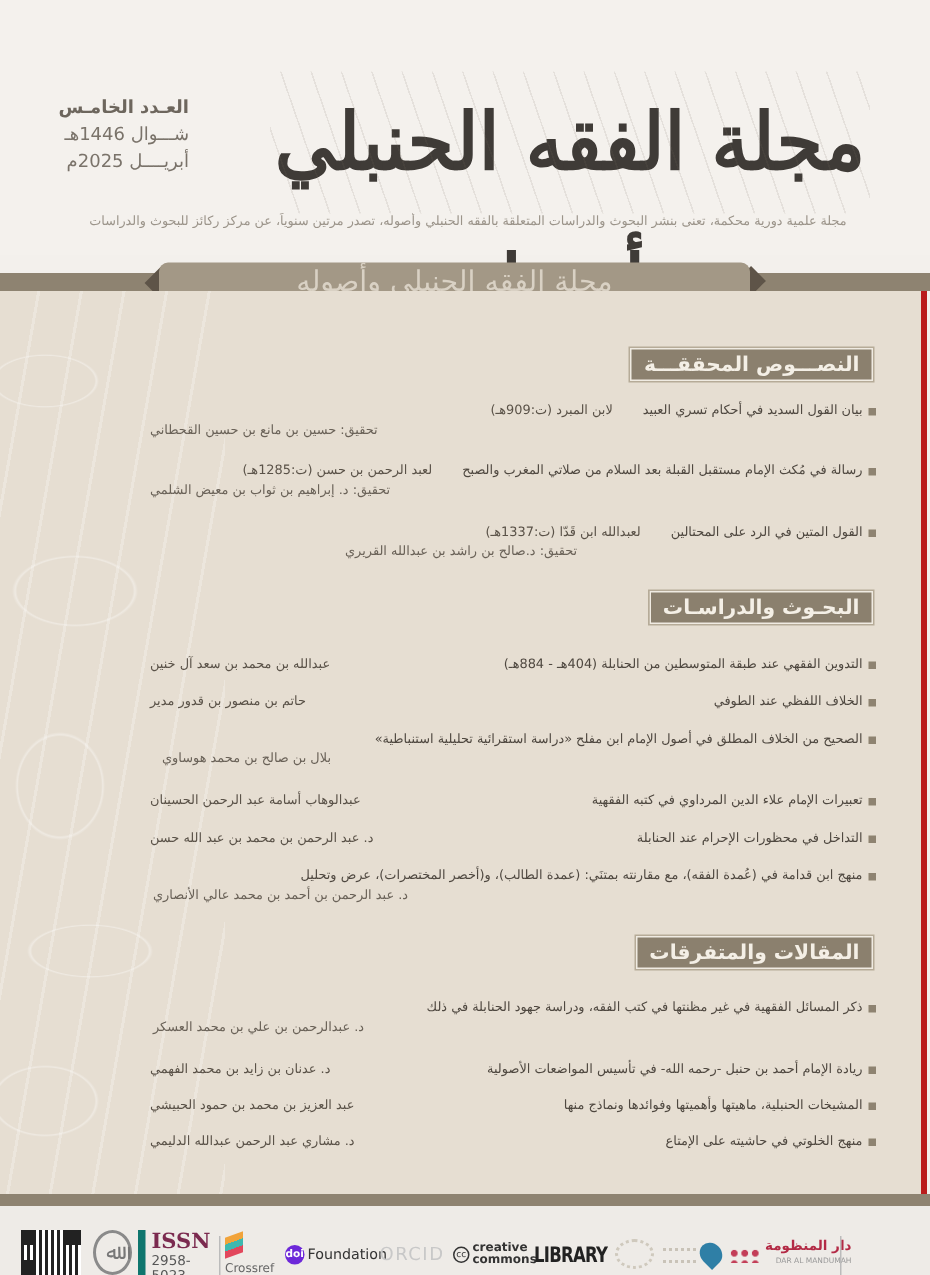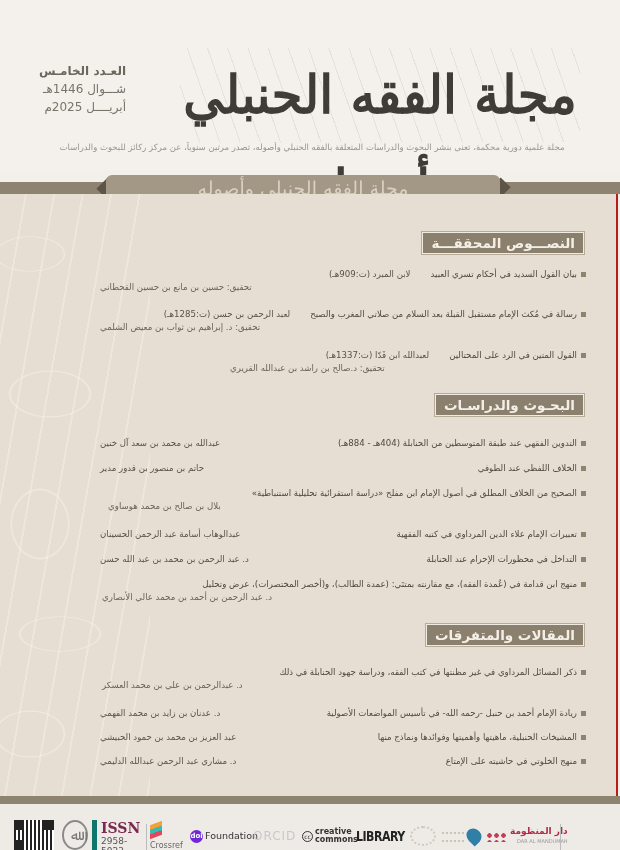--- a/index.html
+++ b/index.html
@@ -48,21 +48,21 @@
     color: #d9d1c4; font-family: "DejaVu Serif", serif; font-size: 19px; line-height: 26px;
     text-align: center; direction: rtl; letter-spacing: 2px; overflow: hidden; white-space: nowrap;
   }
   .band-knob { position: absolute; top: 180px; width: 14px; height: 16px; background: #5e5448; transform: rotate(45deg); }
   .band-knob.left { left: 100px; }
   .band-knob.right { left: 493px; }
 
   
   .content {
     position: absolute; left: 0; top: 194px; width: 618px; height: 602px;
-    background: #e6ded2; border-right: 2px solid #b91c1c;
+    background: #e6ded2; border-right: 4px solid #b91c1c;
     overflow: hidden;
   }
   .content .bg-art {
     position: absolute; left: -30px; top: 0; width: 180px; height: 602px;
     background:
       radial-gradient(ellipse 60px 30px at 60px 60px, transparent 55%, rgba(255,255,255,0.35) 57%, transparent 60%),
       radial-gradient(ellipse 70px 40px at 80px 200px, transparent 55%, rgba(255,255,255,0.35) 57%, transparent 60%),
       radial-gradient(ellipse 50px 60px at 70px 330px, transparent 55%, rgba(255,255,255,0.35) 57%, transparent 60%),
       radial-gradient(ellipse 70px 30px at 90px 440px, transparent 55%, rgba(255,255,255,0.35) 57%, transparent 60%),
       radial-gradient(ellipse 60px 40px at 60px 540px, transparent 55%, rgba(255,255,255,0.35) 57%, transparent 60%),
@@ -237,21 +237,21 @@
         <span class="title">منهج ابن قدامة في (عُمدة الفقه)، مع مقارنته بمتنَي: (عمدة الطالب)، و(أخصر المختصرات)، عرض وتحليل</span>
       </div>
       <div class="sub-left" style="padding-left:2px;">د. عبد الرحمن بن أحمد بن محمد عالي الأنصاري</div>
     </div>
 
     <div class="section-head" style="top:430px;">المقالات والمتفرقات</div>
 
     <div class="entry" style="top:472px;">
       <div class="row">
         <span class="bullet"></span>
-        <span class="title">ذكر المسائل المرداوي في غير مظنتها في كتب الفقه، ودراسة جهود الحنابلة في ذلك</span>
+        <span class="title">ذكر المسائل الفقهية في غير مظنتها في كتب الفقه، ودراسة جهود الحنابلة في ذلك</span>
       </div>
       <div class="sub-left" style="padding-left:2px;">د. عبدالرحمن بن علي بن محمد العسكر</div>
     </div>
 
     <div class="entry" style="top:513px;">
       <div class="row">
         <span class="bullet"></span>
         <span class="title">ريادة الإمام أحمد بن حنبل -رحمه الله- في تأسيس المواضعات الأصولية</span>
       </div>
       <span class="author-far">د. عدنان بن زايد بن محمد الفهمي</span>

